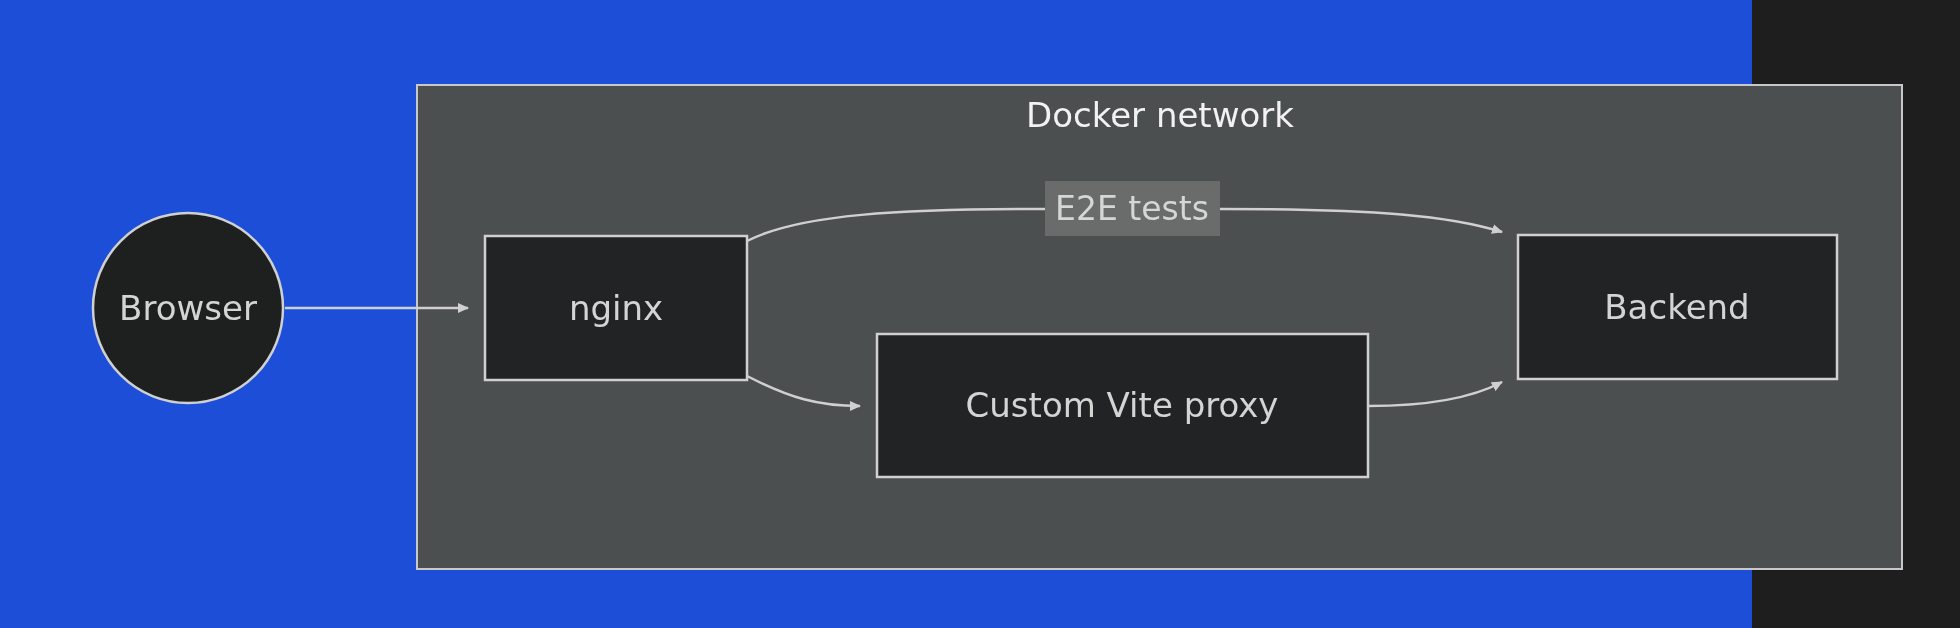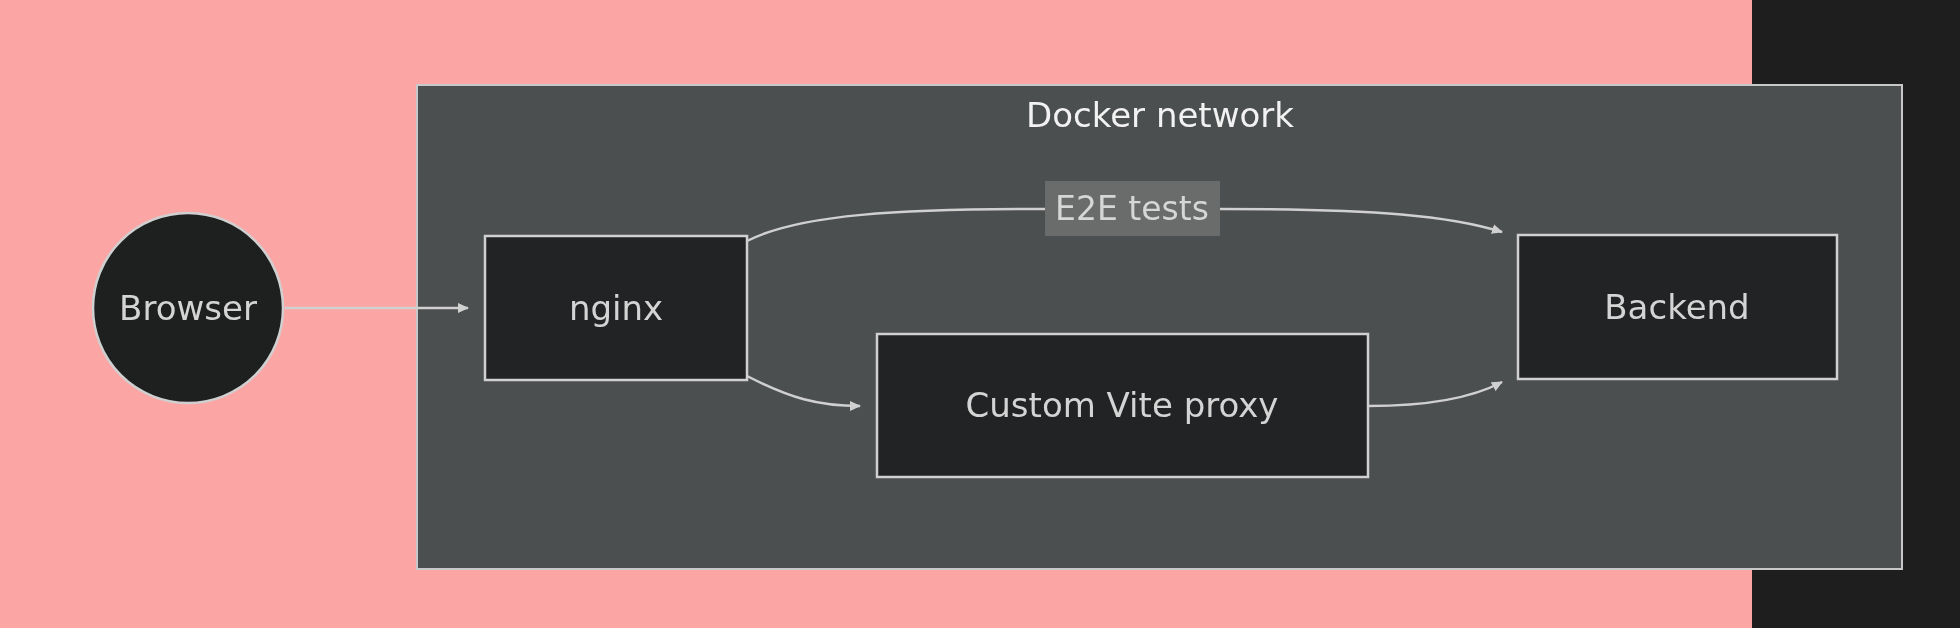--- a/index.html
+++ b/index.html
@@ -10,21 +10,21 @@
   body {
     width: 1960px;
     height: 628px;
     overflow: hidden;
     font-family: "DejaVu Sans", "Liberation Sans", sans-serif;
   }
   #canvas {
     position: relative;
     width: 1752px;
     height: 628px;
-    background: #fca5a5;
+    background: #1d4ed8;
     text-align: right;
   }
   #diagram-svg {
     position: absolute;
     left: 0;
     top: 0;
     width: 1960px;
     height: 628px;
   }
   .node-label {

